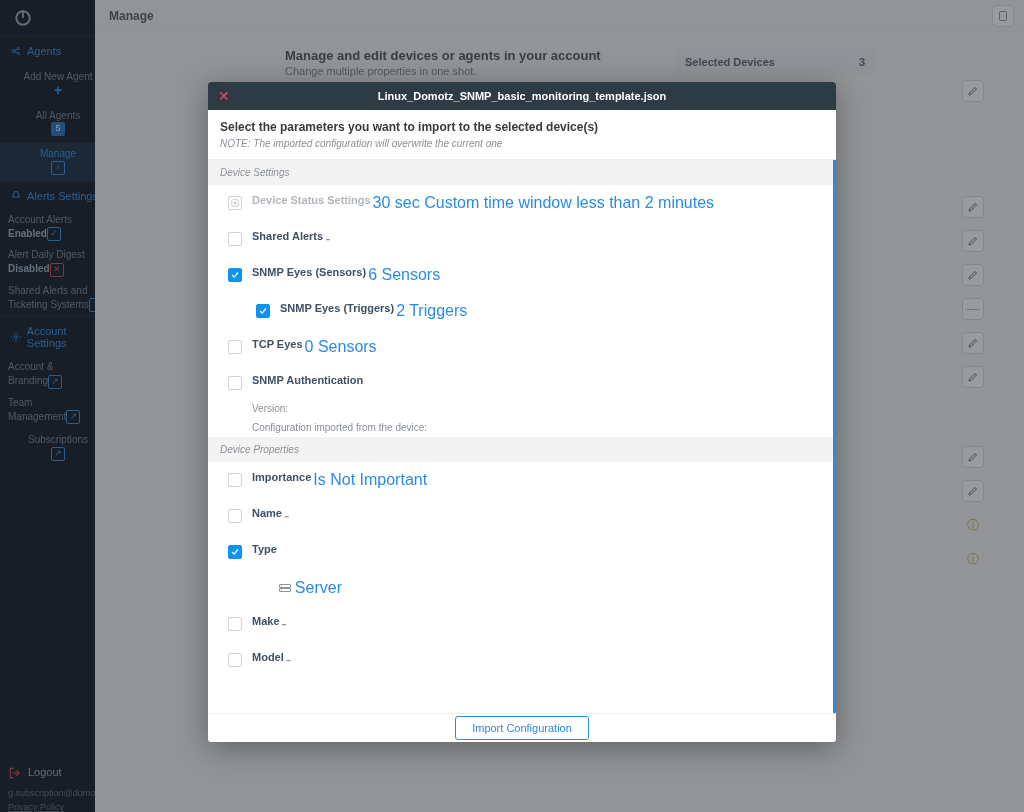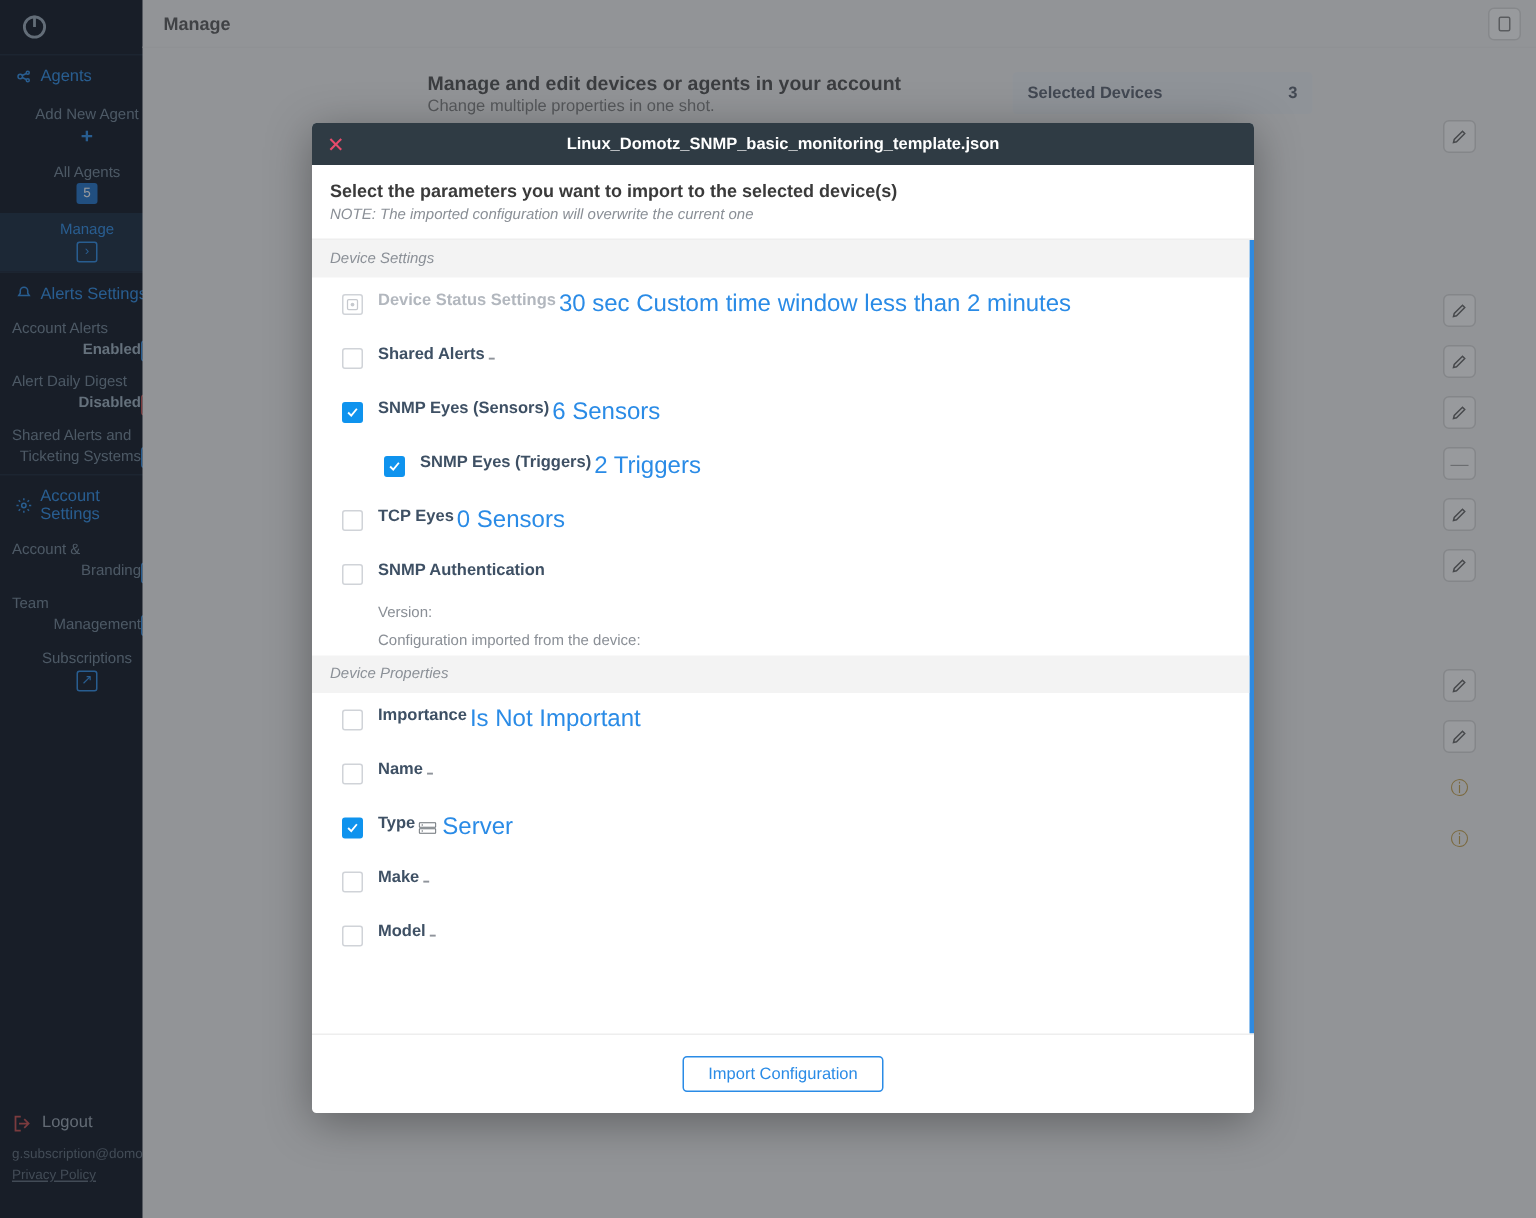--- a/index.html
+++ b/index.html
@@ -7,33 +7,33 @@
     body { background: #f0f0f0; position: relative; }
 
     
     .sidebar { position: absolute; left: 0; top: 0; bottom: 0; width: 114px; background: #0a1220; color: #6f8394; display: flex; flex-direction: column; }
     .logo { height: 36px; display: flex; align-items: center; justify-content: flex-start; padding-left: 14px; }
     .logo svg { width: 18px; height: 18px; }
     .sec-hdr { display: flex; align-items: center; gap: 5px; padding: 8px 6px 8px 10px; font-size: 11px; color: #2a8be6; border-top: 1px solid #131f30; }
     .sec-hdr svg { width: 12px; height: 12px; }
     .side-item { display: flex; align-items: center; justify-content: space-between; padding: 6px 6px 6px 8px; font-size: 10px; color: #6f8394; line-height: 1.25; cursor: pointer; flex-direction: column; }
     .side-item.two { flex-direction: column; align-items: flex-start; gap: 1px; padding-top: 4px; padding-bottom: 4px; }
-    .side-item.two .row2 { display: flex; width: 100%; align-items: center; justify-content: flex-end; }
+    .side-item.two .row2 { display: flex; width: 100%; align-items: center; justify-content: flex-start; }
     .side-item.active { background: #13253b; color: #2a8be6; }
     .side-item.mgr { color: #2a8be6; }
     .side-item .ln1 { white-space: normal; }
     .side-item .badge { min-width: 14px; height: 14px; border-radius: 2px; font-size: 9px; display: inline-flex; align-items: center; justify-content: center; }
     .badge.blue-fill { background: #1c6fc7; color: #fff; }
     .badge.blue-stroke { border: 1px solid #2a8be6; color: #2a8be6; }
     .badge.red-stroke { border: 1px solid #c74a4a; color: #c74a4a; }
     .badge.plus { color: #2a8be6; font-size: 14px; font-weight: 700; }
     .spacer { flex: 1; }
     .logout { display: flex; align-items: flex-start; gap: 6px; padding: 8px; font-size: 11px; color: #9aa6b2; }
     .email { font-size: 9px; color: #5b6977; padding: 0 8px 4px; }
-    .pp { font-size: 9px; color: #5b6977; padding: 0 8px 24px; text-decoration: underline; }
+    .pp { font-size: 9px; color: #5b6977; padding: 0 8px 0; text-decoration: underline; }
 
     
     .main { position: absolute; left: 95px; right: 0; top: 0; bottom: 0; background: #f4f4f4; }
     .topbar { height: 32px; display: flex; align-items: center; padding: 0 10px 0 14px; font-size: 12px; font-weight: 700; color: #565656; border-bottom: 1px solid #eee; justify-content: space-between; }
     .tbtn { width: 22px; height: 22px; border: 1px solid #ddd; border-radius: 4px; background: #fff; display: flex; align-items: center; justify-content: center; }
     .content { padding: 16px 20px; display: flex; gap: 20px; }
     .col-left { width: 370px; margin-left: 170px; }
     .col-right { width: 200px; }
     .h1 { font-size: 13px; font-weight: 700; color: #4d4d4d; }
     .h1s { font-size: 11px; color: #808080; margin-top: 2px; }
@@ -62,23 +62,23 @@
     .sqir { width: 14px; height: 14px; border: 1px solid #d0d3d8; border-radius: 2px; background: #fff; display: inline-flex; align-items: center; justify-content: center; margin-top: 2px; cursor: pointer; flex-shrink: 0; }
     .sqir.chk { background: #0f93ee; border-color: #0f93ee; color: #fff; }
     .sqir svg { width: 10px; height: 10px; }
     .sqir.iconbox { color: #b9bdc3; cursor: default; }
     .opt .txt { display: flex; gap: 2px; }
     .opt .t1 { font-size: 11px; font-weight: 600; color: #3e5064; }
     .opt .t2 { font-size: 16px; color: #2a8be6; }
     .opt .t2.muted { color: #8f949b; }
     .opt.disabled .t1 { color: #b2b7be; }
     .meta { font-size: 10px; color: #8a8f96; padding: 4px 12px 4px 44px; }
-    .srv { display: inline-flex; align-items: center; gap: 4px; }
+    .srv { display: inline-flex; align-items: center; gap: 4px; margin-top: 36px; }
     .srv svg { width: 12px; height: 10px; }
-    .modal-footer { padding: 14px; display: flex; justify-content: center; border-top: 1px solid #eee; }
+    .modal-footer { padding: 2px; display: flex; justify-content: center; border-top: 1px solid #eee; }
     .import-btn { border: 1px solid #2a8be6; color: #2a8be6; background: #fff; border-radius: 3px; padding: 5px 16px; font-size: 11px; cursor: pointer; }
 
     
     .modal-body::-webkit-scrollbar { width: 6px; }
     .modal-body::-webkit-scrollbar-thumb { background: #c8c8c8; border-radius: 3px; }
   </style>
 </head>
 <body>
 
 <aside class="sidebar">

